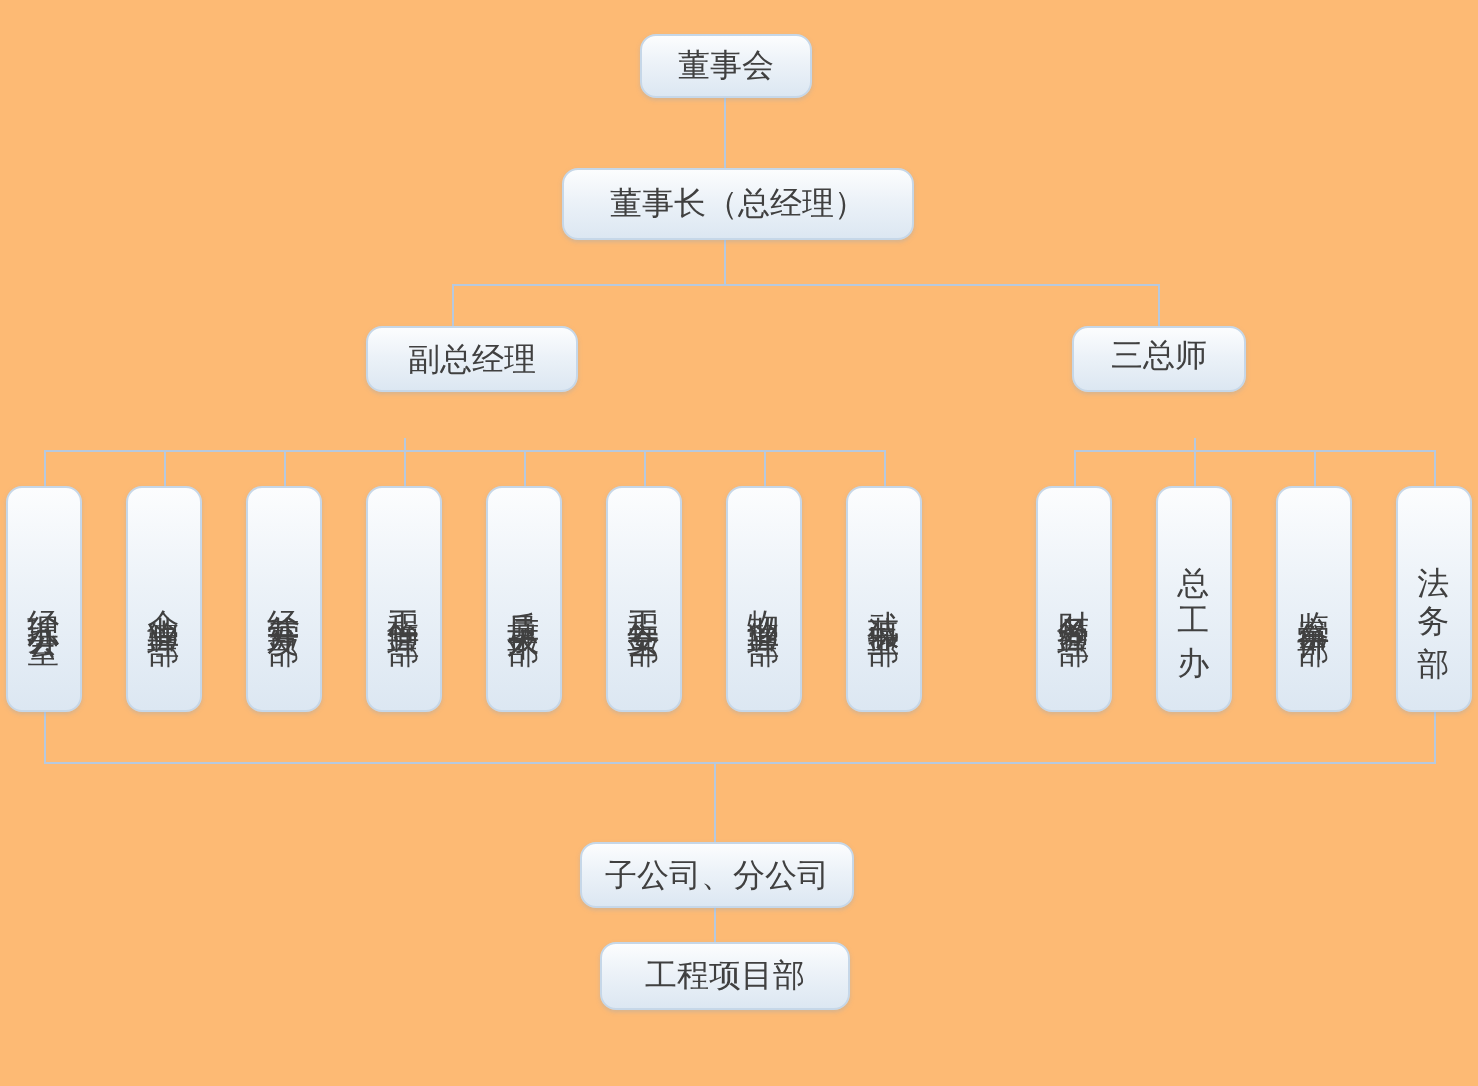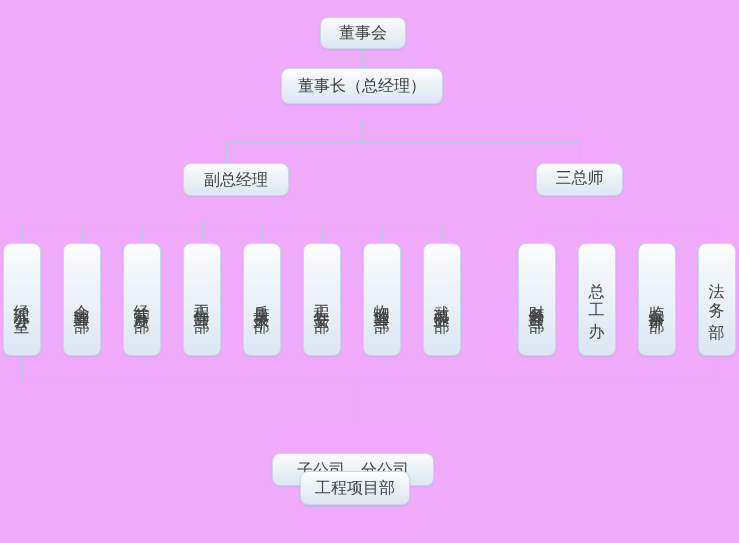--- a/index.html
+++ b/index.html
@@ -1,17 +1,17 @@
 <!DOCTYPE html>
 <html><head>
 <meta charset="utf-8">
 <style>
   html,body{margin:0;padding:0;}
   body{width:739px;height:543px;background:#ffffff;font-family:"DejaVu Sans",sans-serif;}
-  #canvas{position:relative;width:739px;height:543px;background:#f0abfc;overflow:hidden;}
+  #canvas{position:relative;width:739px;height:543px;background:#fdba74;overflow:hidden;}
   .node{
     position:absolute;box-sizing:border-box;
     border:1px solid #c6d7e8;border-radius:8px;
     background:linear-gradient(180deg,#fcfdfe 0%,#ecf2f8 45%,#dce7f2 100%);
     box-shadow:0 1px 2px rgba(140,165,195,.35);
     color:#404040;font-size:16px;line-height:1.2;
     display:flex;align-items:center;justify-content:center;
     white-space:nowrap;text-align:center;
   }
   .vnode{
@@ -51,35 +51,35 @@
   <div class="line vl" style="left:717px;top:225px;height:18px;"></div>
 
   <div class="line vl" style="left:22px;top:356px;height:25px;"></div>
   <div class="line vl" style="left:717px;top:356px;height:25px;"></div>
   <div class="line hl" style="left:22px;top:381px;width:696px;"></div>
   <div class="line vl" style="left:357px;top:381px;height:40px;"></div>
   <div class="line vl" style="left:357px;top:454px;height:17px;"></div>
 
   <div class="node" style="left:320px;top:17px;width:86px;height:32px;">董事会</div>
 
-  <div class="node" style="left:281px;top:68px;width:162px;height:36px;text-align:center;">董事长（总经理）</div>
+  <div class="node" style="left:281px;top:84px;width:176px;height:36px;text-align:center;">董事长（总经理）</div>
 
   <div class="node" style="left:183px;top:163px;width:106px;height:33px;">副总经理</div>
   <div class="node" style="left:536px;top:163px;width:87px;height:33px;font-family:Liberation Mono, monospace;">三总师</div>
 
   <div class="node vnode" style="left:3px;top:243px;width:38px;height:113px;">经理办公室</div>
   <div class="node vnode" style="left:63px;top:243px;width:38px;height:113px;">企业管理部</div>
   <div class="node vnode" style="left:123px;top:243px;width:38px;height:113px;">经营开发部</div>
   <div class="node vnode" style="left:183px;top:243px;width:38px;height:113px;">工程管理部</div>
   <div class="node vnode" style="left:243px;top:243px;width:38px;height:113px;">质量技术部</div>
   <div class="node vnode" style="left:303px;top:243px;width:38px;height:113px;">工程安全部</div>
   <div class="node vnode" style="left:363px;top:243px;width:38px;height:113px;">物业管理部</div>
   <div class="node vnode" style="left:423px;top:243px;width:38px;height:113px;">武装保卫部</div>
 
   <div class="node vnode" style="left:518px;top:243px;width:38px;height:113px;">财务管理部</div>
   <div class="node vnode spread" style="left:578px;top:243px;width:38px;height:113px;">总工办</div>
   <div class="node vnode" style="left:638px;top:243px;width:38px;height:113px;">监察审计部</div>
   <div class="node vnode spread" style="left:698px;top:243px;width:38px;height:113px;">法务部</div>
 
-  <div class="node" style="left:272px;top:421px;width:162px;height:33px;margin-top:32px;">子公司、分公司</div>
-  <div class="node" style="left:300px;top:471px;width:110px;height:34px;">工程项目部</div>
+  <div class="node" style="left:290px;top:421px;width:137px;height:33px;">子公司、分公司</div>
+  <div class="node" style="left:300px;top:471px;width:125px;height:34px;">工程项目部</div>
 
 </div>
 
 </body></html>

